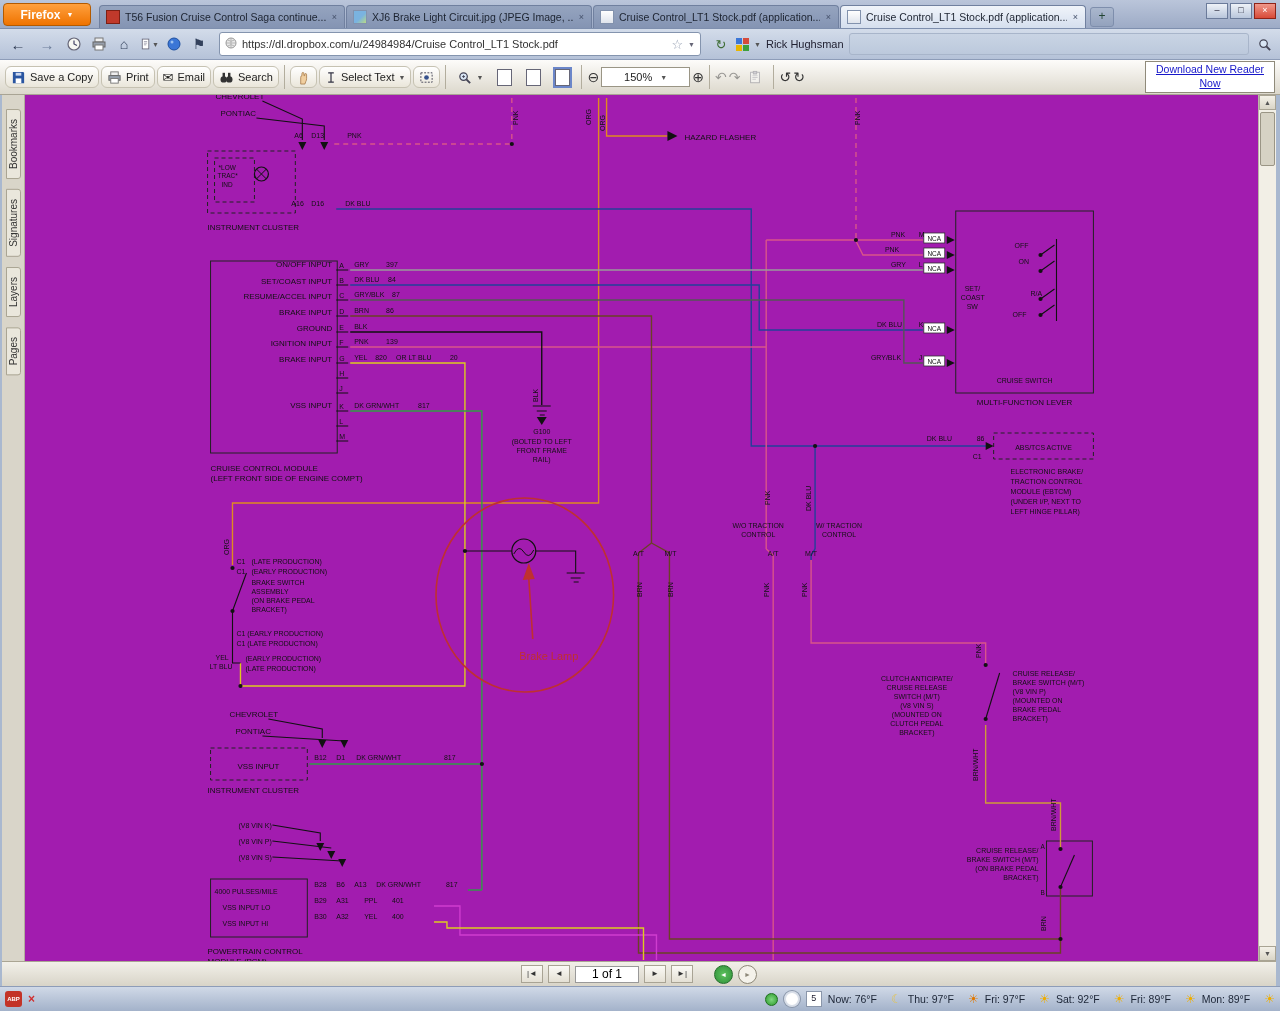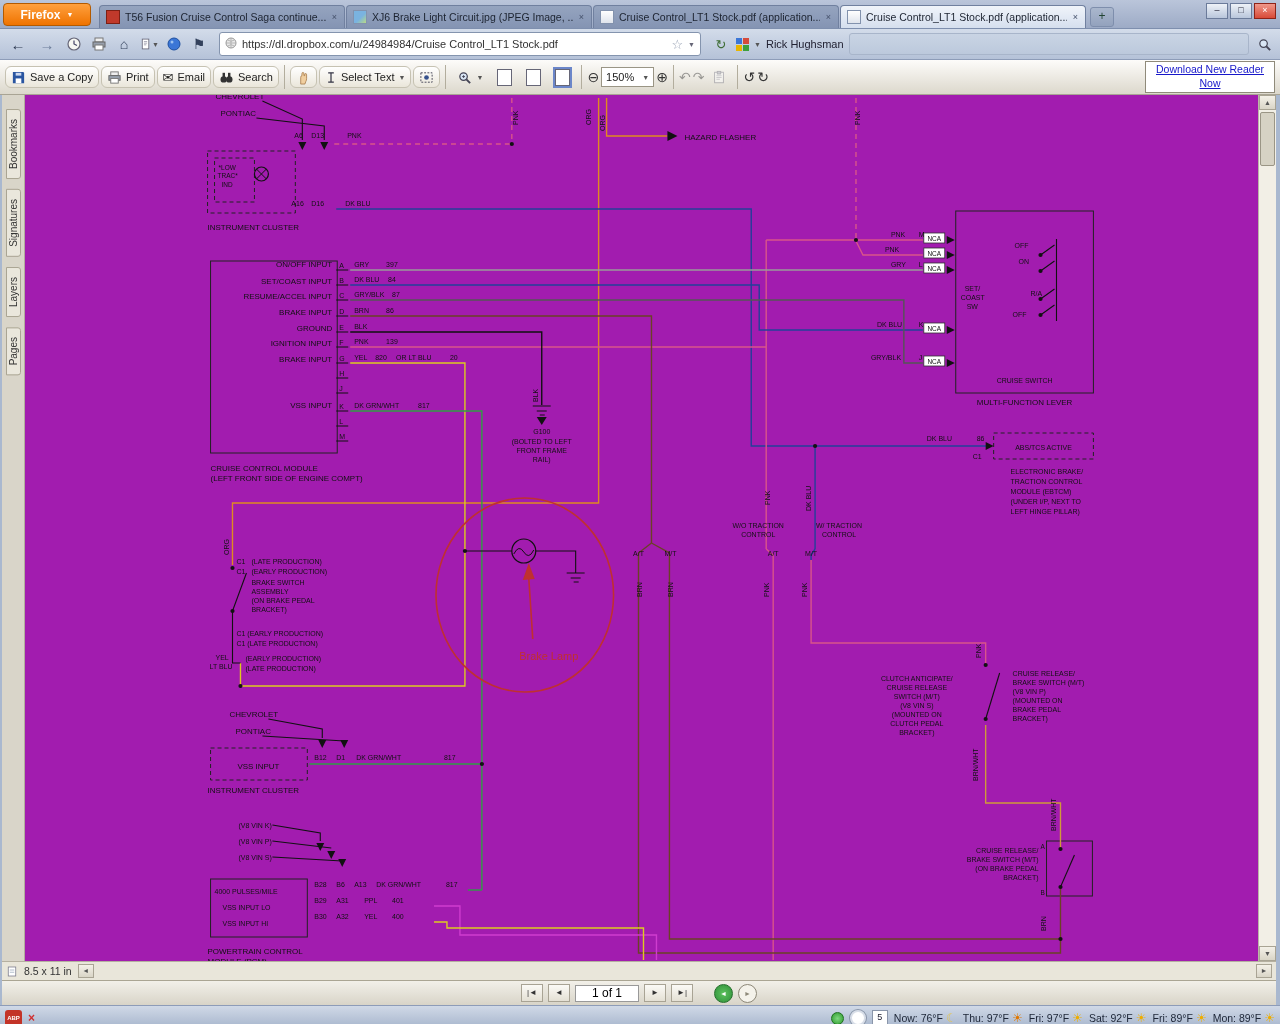--- a/index.html
+++ b/index.html
@@ -31,21 +31,21 @@
   .url-star{color:#98a2b5;font-size:13px;}
   .url-car{font-size:7px;color:#667;}
   .reload{color:#3e6d35;font-size:13px;}
   .acct{display:flex;align-items:center;gap:5px;font-size:11px;color:#223;}
   .nav-spacer{flex:1;height:20px;border:1px solid #a8b5ca;border-radius:3px;background:linear-gradient(#c9d4e4,#bcc9dc);}
   
   .atoolbar{height:34px;background:linear-gradient(#fdfcfa,#dcd8cc);border-bottom:1px solid #a9a494;display:flex;align-items:center;padding:0 5px;gap:2px;font-size:11px;color:#222;flex:none;}
   .tb{display:flex;align-items:center;gap:4px;padding:2px 5px;border:1px solid #c6c2b2;border-radius:6px;background:linear-gradient(#fff,#eae6da);height:22px;box-sizing:border-box;}
   .tb.flat{border-color:transparent;background:none;}
   .sep{width:1px;height:24px;background:#b2ad9d;margin:0 3px;flex:none;}
-  .combo{display:flex;align-items:center;border:1px solid #9a9585;background:#fff;height:20px;padding:0 4px;gap:8px;box-sizing:border-box;}
+  .combo{display:flex;align-items:center;border:1px solid #9a9585;background:#fff;height:20px;padding:0 22px;gap:8px;box-sizing:border-box;}
   .zoomsym{font-size:14px;color:#333;}
   .dim2{opacity:.45;}
   .dlbox{margin-left:auto;width:122px;background:#fff;border:1px solid #8f8a7a;text-align:center;color:#1717c9;text-decoration:underline;font-size:10.5px;line-height:1.3;padding:1px 3px;margin-right:0;}
   .car{font-size:7px;color:#555;}
   .pageico{width:13px;height:15px;background:#fff;border:1px solid #667;}
   .pageico.sel{outline:2px solid #6b86c9;}
   
   .reader{flex:none;display:flex;flex-direction:column;border-left:2px solid #a9b8cf;border-right:4px solid #a9b8cf;}
   .content{height:866px;display:flex;}
   .pane-tabs{width:22px;background:#d9d5c9;border-right:1px solid #b2ad9d;display:flex;flex-direction:column;align-items:center;padding-top:14px;gap:10px;flex:none;}
@@ -68,21 +68,21 @@
   .vb.gray{background:#f4f2ea;border:1px solid #8d8878;color:#8d8878;}
   
   .taskbar{height:24px;background:linear-gradient(#d0d9e7,#a3b2ca);border-top:1px solid #8d9cb8;display:flex;align-items:center;padding:0 5px;gap:6px;font-size:10.5px;color:#1c2536;flex:none;}
   .abp{width:17px;height:16px;background:#c33327;border-radius:3px;color:#fff;font-size:6px;font-weight:bold;display:flex;align-items:center;justify-content:center;}
   .tb-x{color:#d03030;font-weight:bold;font-size:12px;}
   .tb-fill{flex:1;}
   .tray{display:flex;align-items:center;gap:6px;}
   .gdot{width:11px;height:11px;border-radius:50%;background:radial-gradient(#7fd77f,#2c9a2c);border:1px solid #1f701f;}
   .clock{width:12px;height:12px;border-radius:50%;background:#fff;border:2px solid #d8dee8;box-shadow:0 0 0 1px #8a96aa;}
   .cal{width:14px;height:14px;background:#fff;border:1px solid #8a96aa;font-size:9px;text-align:center;line-height:13px;color:#223;}
-  .wx{display:flex;align-items:center;gap:3px;}
+  .wx{display:flex;align-items:center;gap:14px;}
   .wx-ico{font-size:12px;line-height:1;}
   .wx-ico.sun{color:#eead00;}
   .wx-ico.hot{color:#e07800;}
   .wx-ico.moon{color:#e8c340;}
 </style>
 </head>
 <body>
 
 <div class="screen">
 
@@ -561,30 +561,20 @@
             <text x="1046" y="928" font-size="7" fill="#111" transform="rotate(-90 1046 928)">BRN</text>
           </svg>
       </div>
       <div class="vscroll">
         <div class="sbtn">▲</div>
         <div class="sthumb"></div>
         <div class="sfill"></div>
         <div class="sbtn">▼</div>
       </div>
     </div>
-    <div class="statusrow">
-      <svg width="12" height="13" viewBox="0 0 16 16">
-          <rect x="3" y="2" width="10" height="12" fill="#fff" stroke="#778"></rect>
-          <path d="M5,6h6M5,9h6" stroke="#9ab"></path>
-        </svg>
-      <span>8.5 x 11 in</span>
-      <div class="st-btn">◄</div>
-      <div class="st-track"></div>
-      <div class="st-btn">►</div>
-    </div>
     <div class="pagenavrow">
       <div class="pn">|◄</div>
       <div class="pn">◄</div>
       <div class="pagebox">1 of 1</div>
       <div class="pn">►</div>
       <div class="pn">►|</div>
       <div class="vb green">◄</div>
       <div class="vb gray">►</div>
     </div>
   </div>

